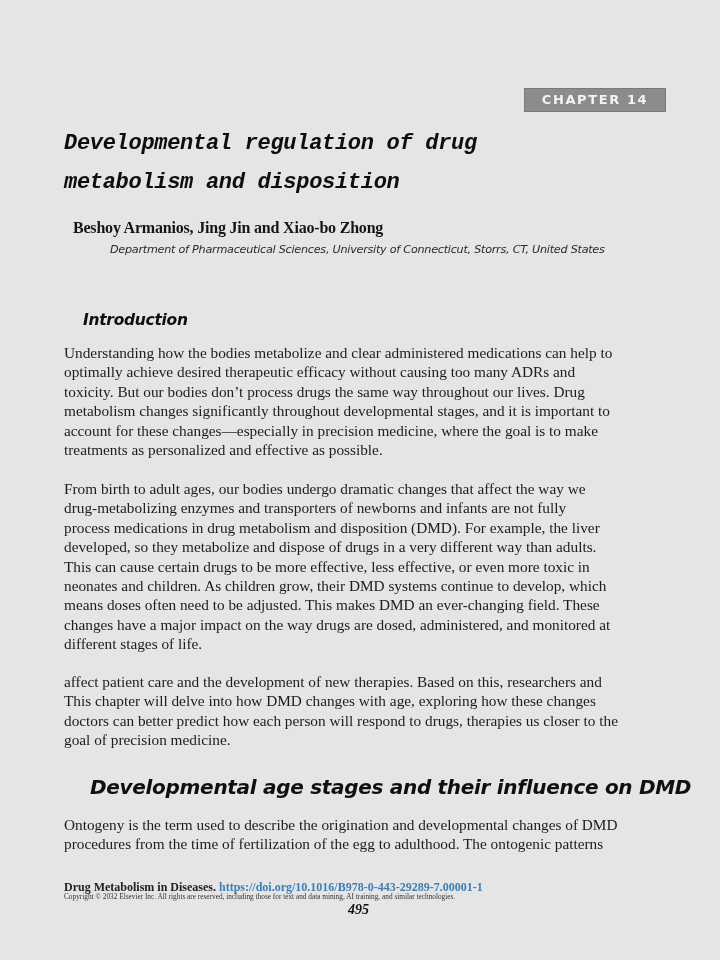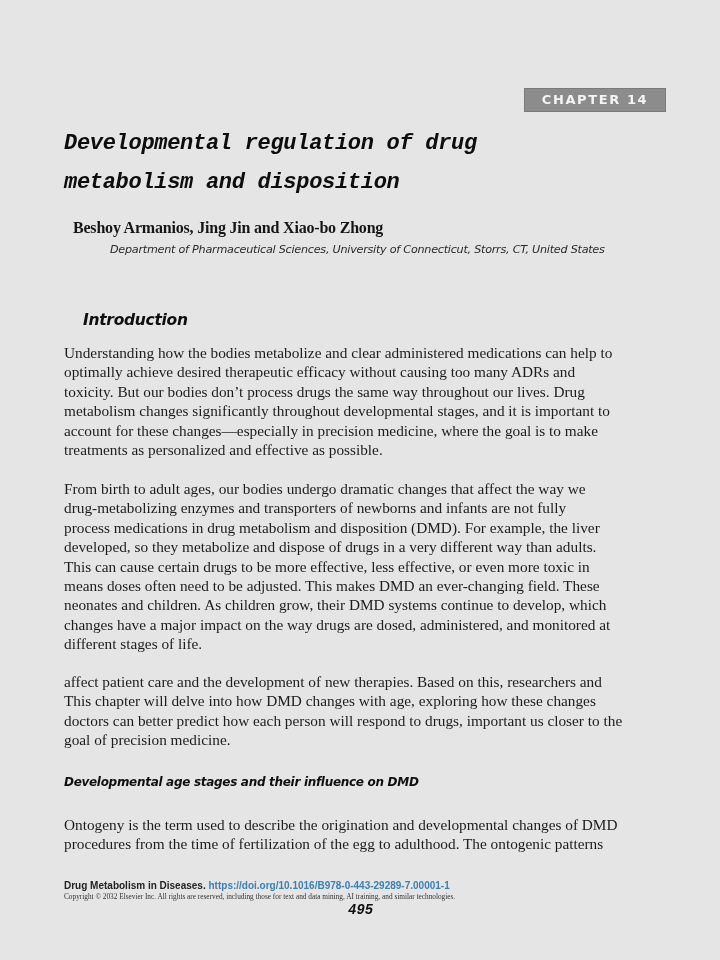--- a/index.html
+++ b/index.html
@@ -76,21 +76,21 @@
       position: absolute;
       left: 64px;
       font-family: "DejaVu Sans", sans-serif;
       font-style: italic;
       font-weight: bold;
       font-size: 15.5px;
       color: #0f0f0f;
       letter-spacing: -0.3px;
     }
     .h-intro { top: 311px; margin-left: 19px; }
-    .h-dev { top: 775px; font-size: 12px; }
+    .h-dev { top: 775px; font-size: 20px; margin-left: 26px; }
     .para {
       position: absolute;
       left: 64px;
       width: 600px;
       font-family: "Liberation Serif", serif;
       font-size: 15.3px;
       line-height: 19.4px;
       color: #1c1c1c;
     }
     .para .ln {
@@ -98,42 +98,42 @@
       white-space: nowrap;
     }
     .p1 { top: 343px; }
     .p2 { top: 479px; }
     .p3 { top: 672px; }
     .p4 { top: 815px; }
     .footer-line1 {
       position: absolute;
       left: 64px;
       top: 880px;
-      font-family: Liberation Sans, sans-serif;
-      font-size: 10px;
+      font-family: Liberation Serif, serif;
+      font-size: 12px;
       color: #222;
       white-space: nowrap;
       text-align: right;
     }
     .footer-line1 .book { font-weight: bold; }
     .footer-line1 .doi { color: #3a7fb8; font-weight: bold; }
     .footer-line2 {
       position: absolute;
       left: 64px;
       top: 892px;
       font-family: "Liberation Serif", serif;
       font-size: 7.3px;
       color: #333;
       white-space: nowrap;
     }
     .page-number {
       position: absolute;
       left: 348px;
       top: 902px;
-      font-family: Liberation Mono, monospace;
+      font-family: Liberation Serif, serif;
       font-style: italic;
       font-weight: bold;
       font-size: 14px;
       color: #111;
       text-align: center;
     }
   </style>
 </head>
 <body>
 
@@ -159,30 +159,30 @@
     <span class="ln">account for these changes—especially in precision medicine, where the goal is to make</span>
     <span class="ln">treatments as personalized and effective as possible.</span>
   </div>
 
   <div class="para p2">
     <span class="ln">From birth to adult ages, our bodies undergo dramatic changes that affect the way we</span>
     <span class="ln">drug-metabolizing enzymes and transporters of newborns and infants are not fully</span>
     <span class="ln">process medications in drug metabolism and disposition (DMD). For example, the liver</span>
     <span class="ln">developed, so they metabolize and dispose of drugs in a very different way than adults.</span>
     <span class="ln">This can cause certain drugs to be more effective, less effective, or even more toxic in</span>
+    <span class="ln">neonates and children. As children grow, their DMD systems continue to develop, which</span>
     <span class="ln">means doses often need to be adjusted. This makes DMD an ever-changing field. These</span>
-    <span class="ln">neonates and children. As children grow, their DMD systems continue to develop, which</span>
     <span class="ln">changes have a major impact on the way drugs are dosed, administered, and monitored at</span>
     <span class="ln">different stages of life.</span>
   </div>
 
   <div class="para p3">
     <span class="ln">affect patient care and the development of new therapies. Based on this, researchers and</span>
     <span class="ln">This chapter will delve into how DMD changes with age, exploring how these changes</span>
-    <span class="ln">doctors can better predict how each person will respond to drugs, important us closer to the</span>
+    <span class="ln">doctors can better predict how each person will respond to drugs, therapies us closer to the</span>
     <span class="ln">goal of precision medicine.</span>
   </div>
 
   <div class="section-heading h-dev">Developmental age stages and their influence on DMD</div>
 
   <div class="para p4">
     <span class="ln">Ontogeny is the term used to describe the origination and developmental changes of DMD</span>
     <span class="ln">procedures from the time of fertilization of the egg to adulthood. The ontogenic patterns</span>
   </div>
 

